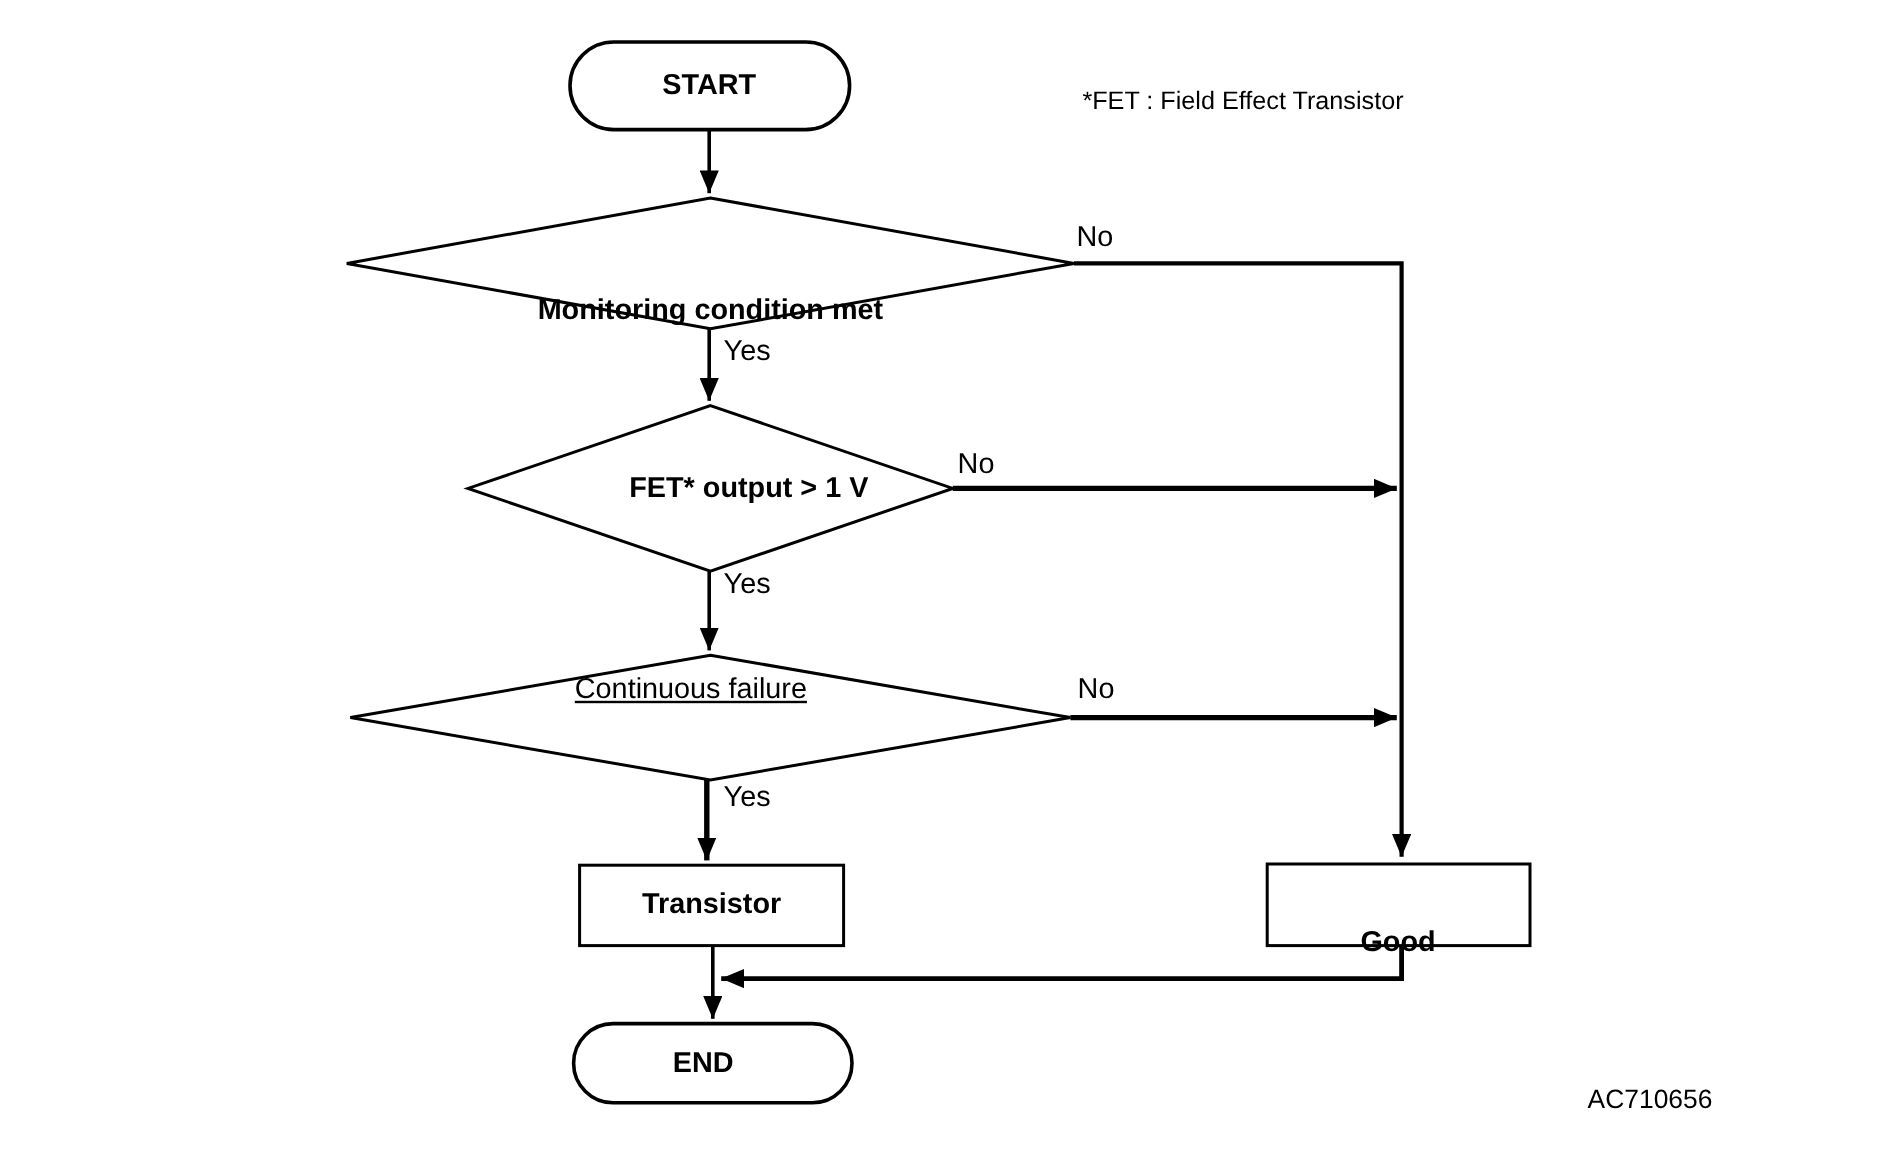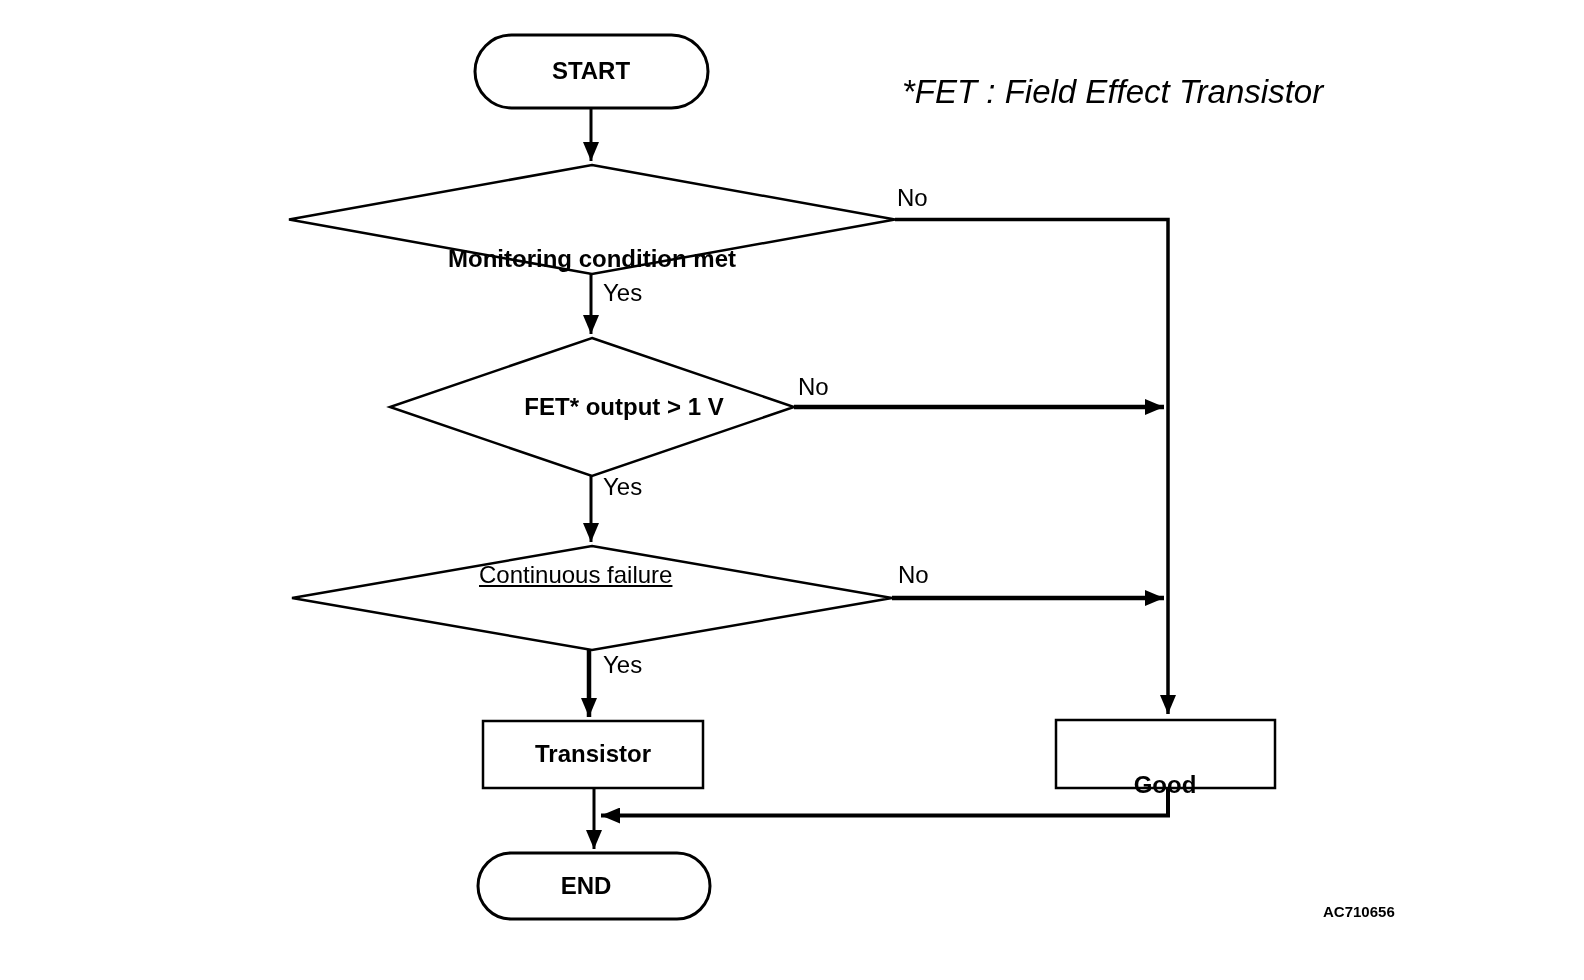--- a/index.html
+++ b/index.html
@@ -14,22 +14,22 @@
   }
   #flow-svg { position: absolute; left: 0; top: 0; }
   .lbl {
     position: absolute;
     font-size: 24px;
     line-height: 1.15;
     color: #000000;
     white-space: nowrap;
   }
   .centered { transform: translate(-50%, -50%); text-align: center; font-weight: bold; }
-  .note { font-size: 33px; font-style: italic; }
-  .fig-code { font-size: 15px; font-weight: bold; }
+  .note { font-size: 21px; }
+  .fig-code { font-size: 22px; font-weight: normal; }
   .two-line { line-height: 33px; }
 </style>
 </head>
 <body>
 
 <div id="stage">
 
   <svg id="flow-svg" width="1584" height="980" viewBox="0 0 1584 980">
     <defs>
       <marker id="ah" viewBox="0 0 20 16" markerUnits="userSpaceOnUse" markerWidth="20" markerHeight="16" refX="19" refY="8" orient="auto">

